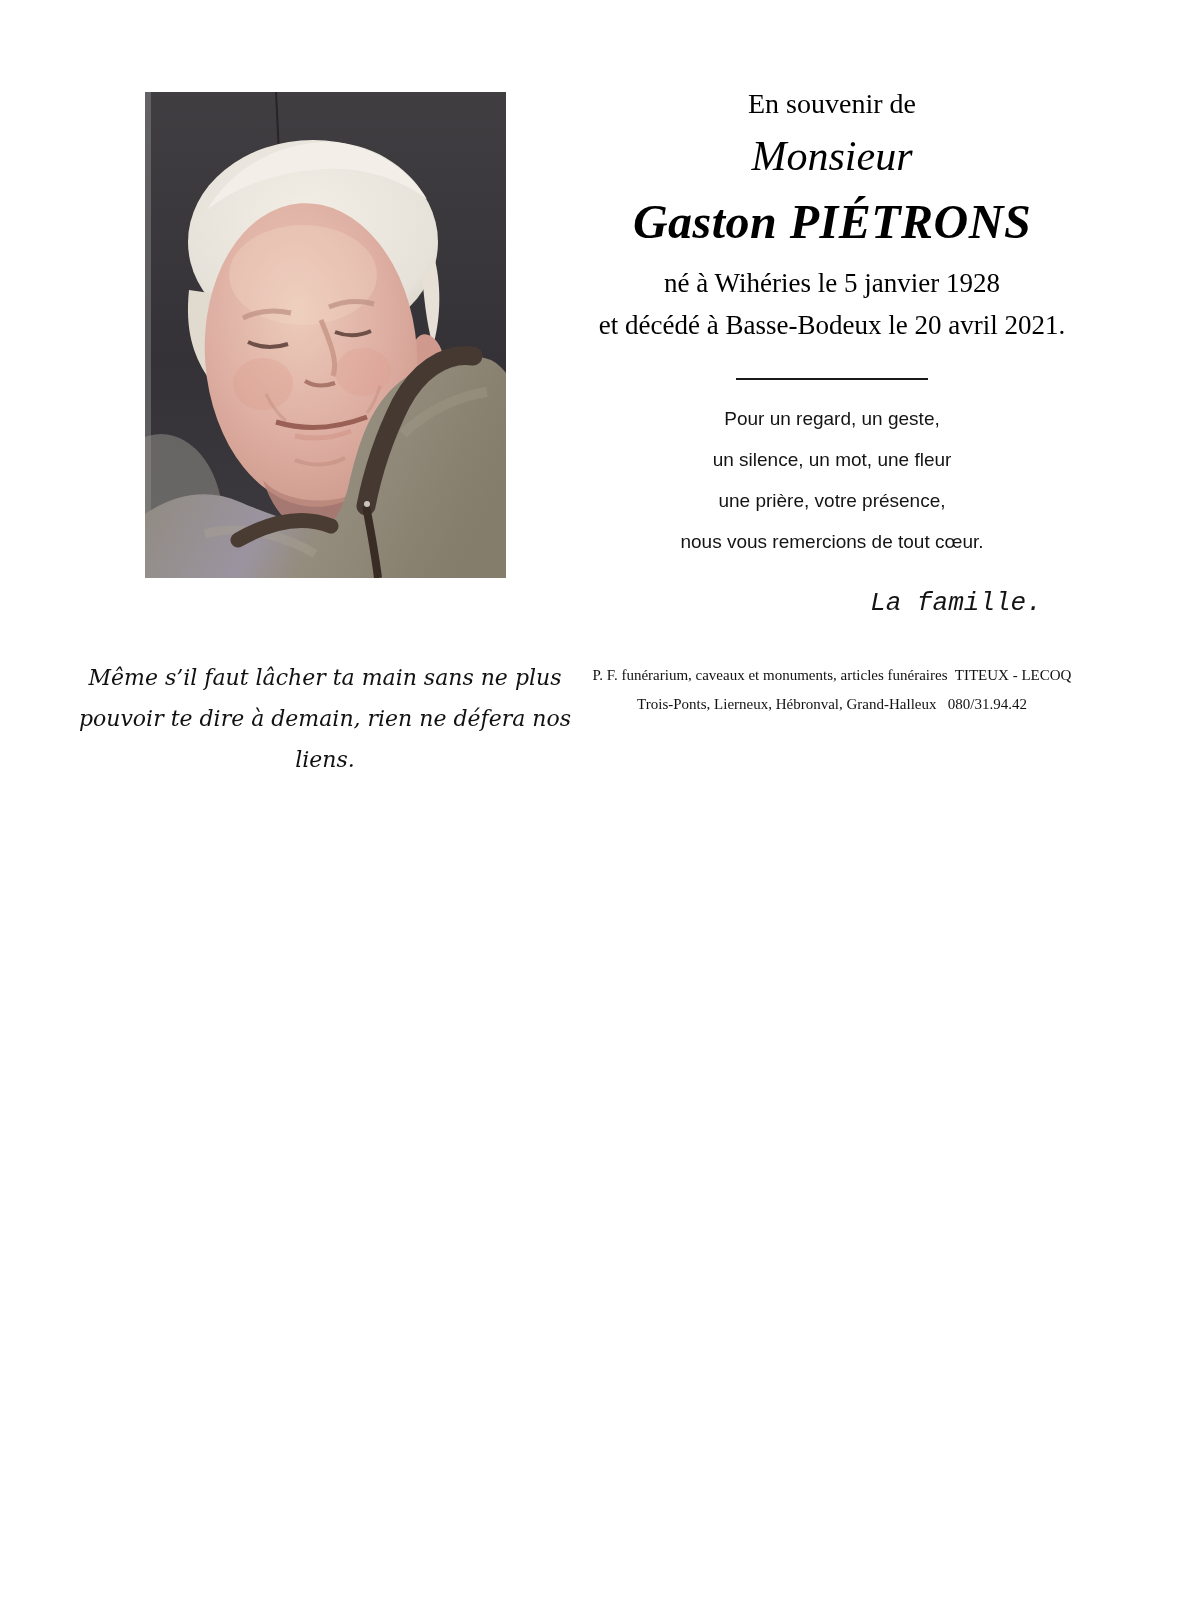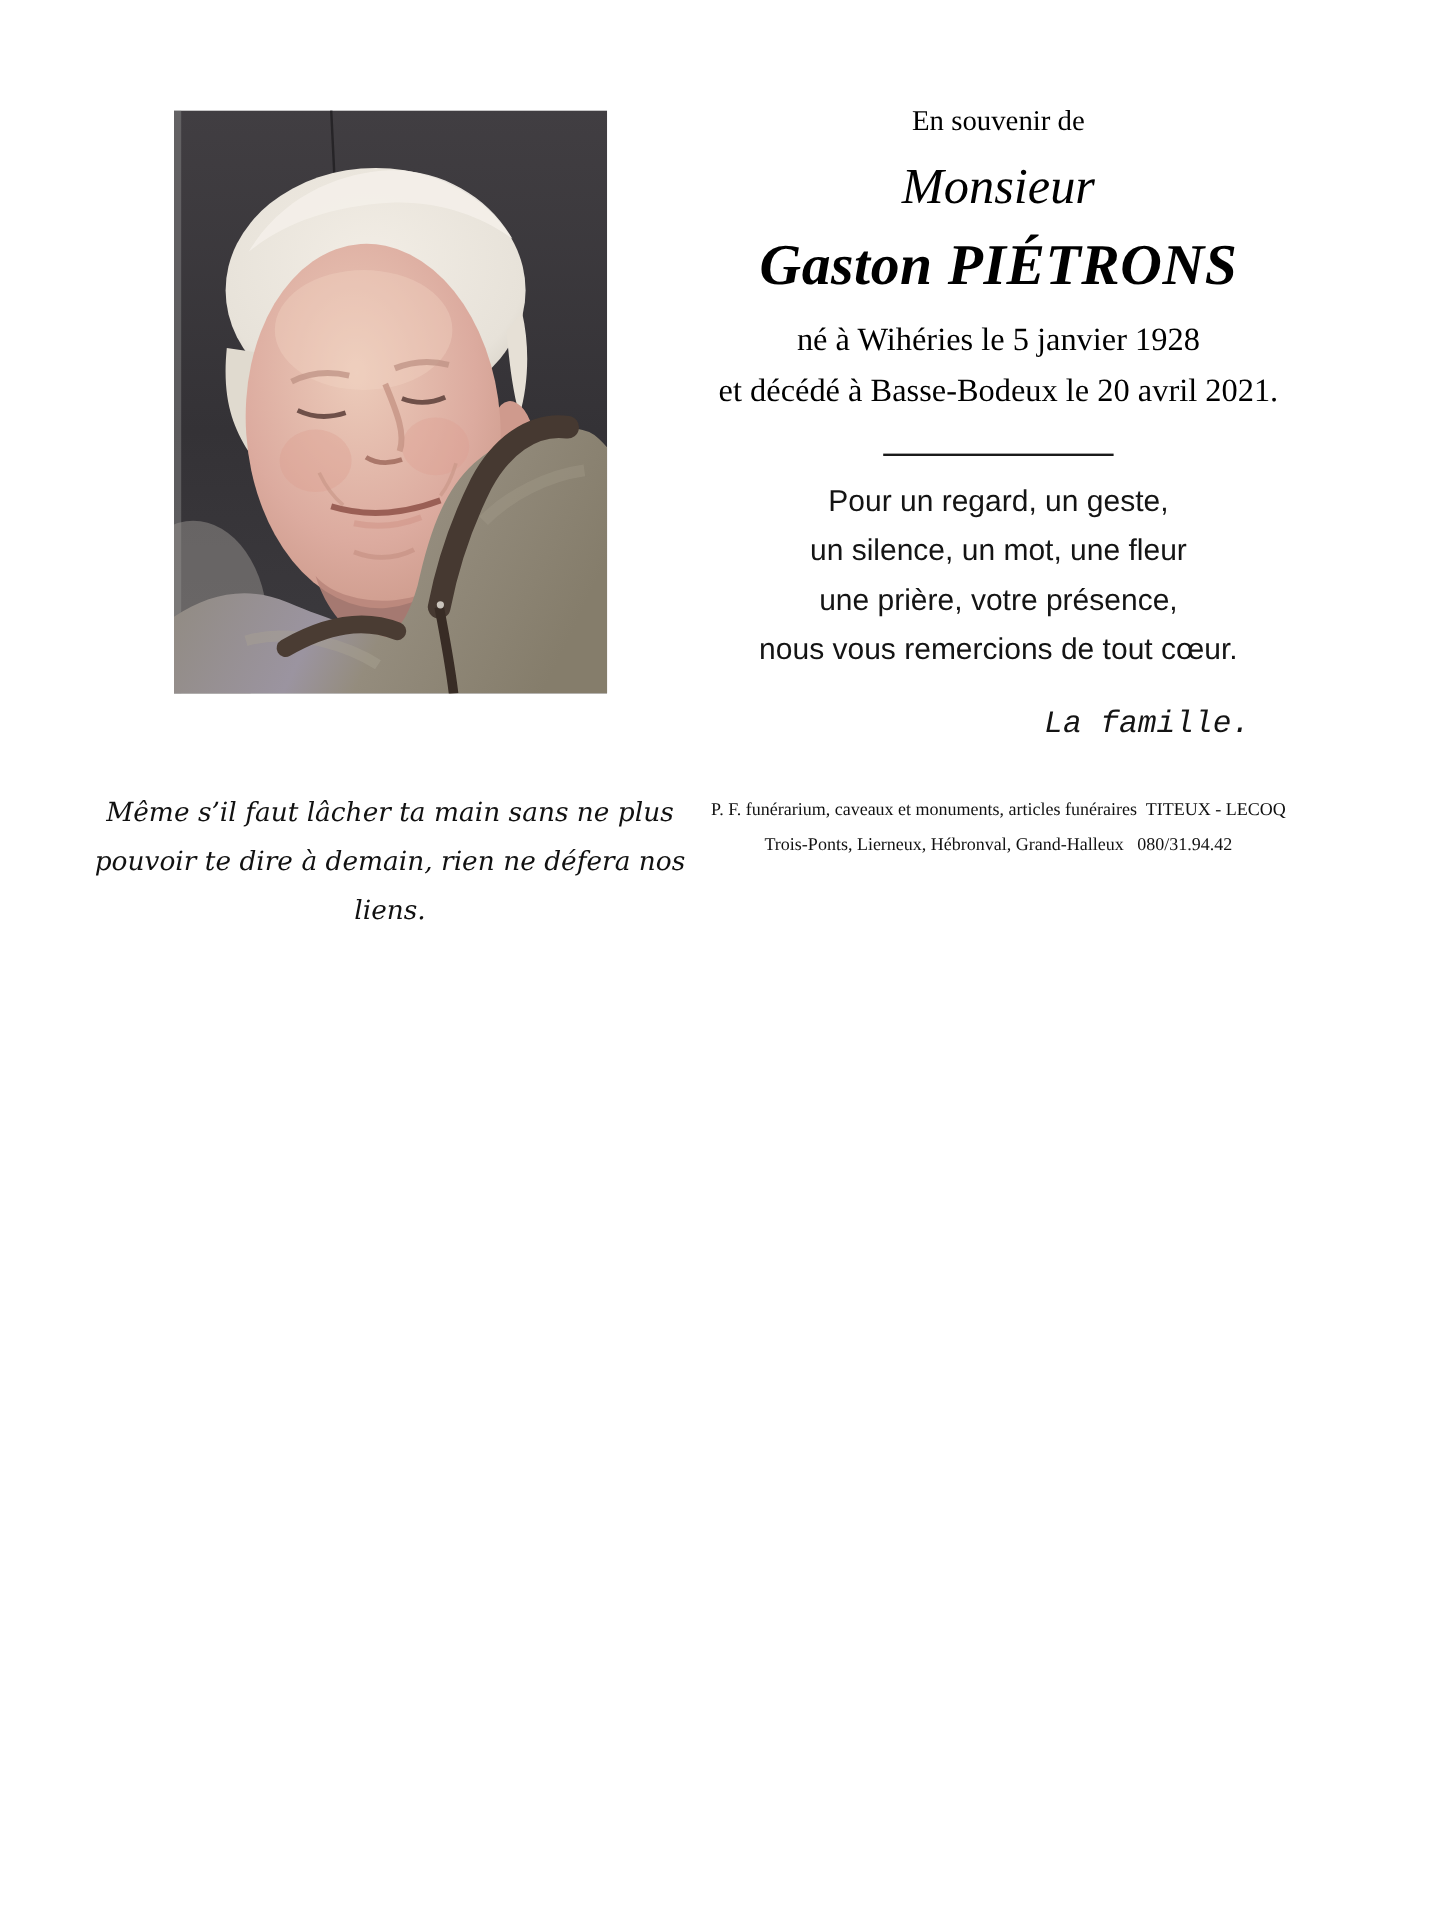--- a/index.html
+++ b/index.html
@@ -31,36 +31,36 @@
     font-style: italic;
     font-size: 22px;
     line-height: 41px;
     color: #111;
     margin-top: 45px;
   }
 
   
   .col { position: absolute; left: 582px; width: 500px; text-align: center; }
 
-  .intro    { top: 88px;  font-size: 24px; }
+  .intro    { top: 88px;  font-size: 28px; }
   .title    { top: 132px; font-size: 42px; font-weight: normal; font-style: italic; }
   .name     { top: 194px; font-size: 48px; font-weight: bold; font-style: italic; letter-spacing: 0.5px; }
   .dates    { top: 262px; font-size: 27px; line-height: 42px; }
 
   .divider {
     position: absolute;
     left: 736px; top: 378px;
     width: 192px; height: 2px;
     background: #1a1a1a;
   }
 
   .thanks {
     top: 398px;
     font-family: "Liberation Sans", sans-serif;
-    font-size: 25px;
+    font-size: 19px;
     line-height: 41px;
     color: #141414;
   }
 
   .family {
     position: absolute;
     left: 856px; top: 588px;
     width: 200px;
     text-align: center;
     font-family: Liberation Mono, monospace;

